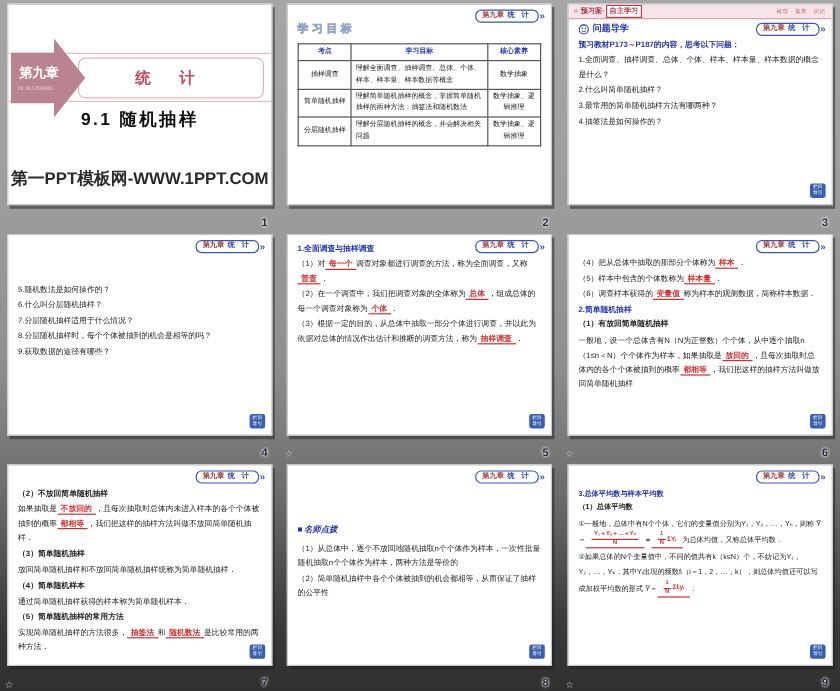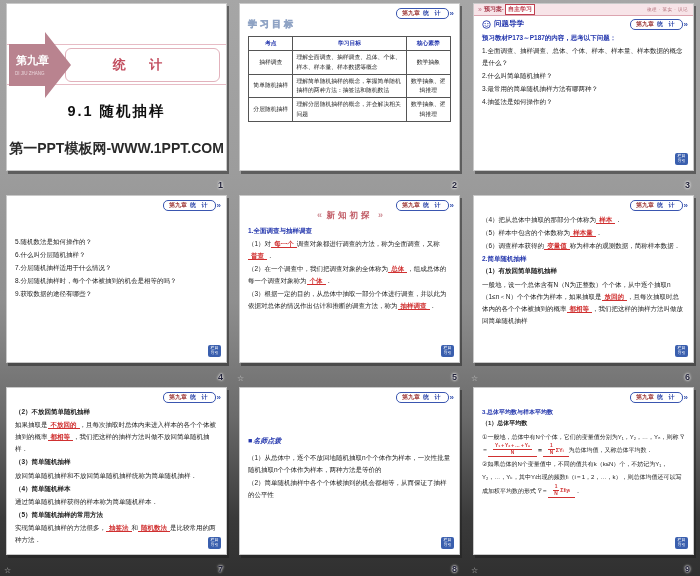--- a/index.html
+++ b/index.html
@@ -28,21 +28,21 @@
   .corner span { display:block; }
   
   p.t { line-height:1.85; margin:1px 0; }
   .bluehead { color:#2336ad; font-weight:bold; line-height:1.9; }
   .subhead { font-weight:bold; line-height:1.9; }
   .blank { color:#d03030; font-weight:bold; border-bottom:1px solid #d03030; padding:0 3px; white-space:nowrap; }
   
   .s1-line { position:absolute; left:0; right:0; height:1px; background:#e7bcc5; }
   .s1-box { position:absolute; left:58px; right:6px; top:44px; height:34px; border:1px solid #e2b2bc; border-radius:6px; display:flex; align-items:center; justify-content:center; color:#c24d5e; font-weight:bold; font-size:13px; letter-spacing:10px; }
   .s1-arrow { position:absolute; left:2px; top:28px; }
-  .s1-title { position:absolute; left:0; right:0; top:98px; text-align:center; font-size:14.5px; font-weight:bold; color:#101010; letter-spacing:2px; }
+  .s1-title { position:absolute; left:0; right:0; top:86px; text-align:center; font-size:14.5px; font-weight:bold; color:#101010; letter-spacing:2px; }
   .s1-wm { position:absolute; left:0; right:0; top:136px; text-align:center; font-size:14px; font-weight:bold; color:#2a2a2a; }
   
   .s2-badge { display:inline-block; margin:8px 0 5px; font-size:9px; font-weight:bold; letter-spacing:3px; color:#b3c0d8; -webkit-text-stroke:0.5px #8fa3c4; }
   .s2-table { border-collapse:collapse; width:100%; font-size:5.8px; }
   .s2-table td,.s2-table th { border:1px solid #555; padding:2px 3px; text-align:center; line-height:1.6; }
   .s2-table th { color:#2336ad; font-weight:bold; }
   .s2-table td.obj { text-align:left; }
   
   .banner { display:flex; align-items:center; background:#f7e4e8; border-bottom:1px solid #dca4af; height:12px; margin:-6px -8px 3px; padding:0 5px 0 4px; font-size:6px; }
   .banner-chev { color:#cf8d9b; font-size:7px; font-weight:bold; margin-right:2px; }
@@ -189,25 +189,20 @@
   </div>
 
   <div class="cell">
     <div class="slide">
       <div class="hdr">
         <span class="hdr-box">
             <span class="hdr-ch">第九章</span>
             <span class="hdr-sub">统 计</span>
           </span>
         <span class="hdr-chev">»</span>
-      </div>
-      <div class="nz-badge" style="margin-top:8px">
-        <span class="nz-chev">«</span>
-        <span>新知初探</span>
-        <span class="nz-chev">»</span>
       </div>
       <p class="bluehead">1.全面调查与抽样调查</p>
       <p class="t"><span>（1）对</span><span class="blank">每一个</span><span>调查对象都进行调查的方法，称为全面调查，又称</span><span class="blank">普查</span><span>．</span></p>
       <p class="t"><span>（2）在一个调查中，我们把调查对象的全体称为</span><span class="blank">总体</span><span>，组成总体的每一个调查对象称为</span><span class="blank">个体</span><span>．</span></p>
       <p class="t"><span>（3）根据一定的目的，从总体中抽取一部分个体进行调查，并以此为依据对总体的情况作出估计和推断的调查方法，称为</span><span class="blank">抽样调查</span><span>．</span></p>
       <div class="corner">
           <span>栏目</span>
           <span>导引</span>
         </div>
     </div>

